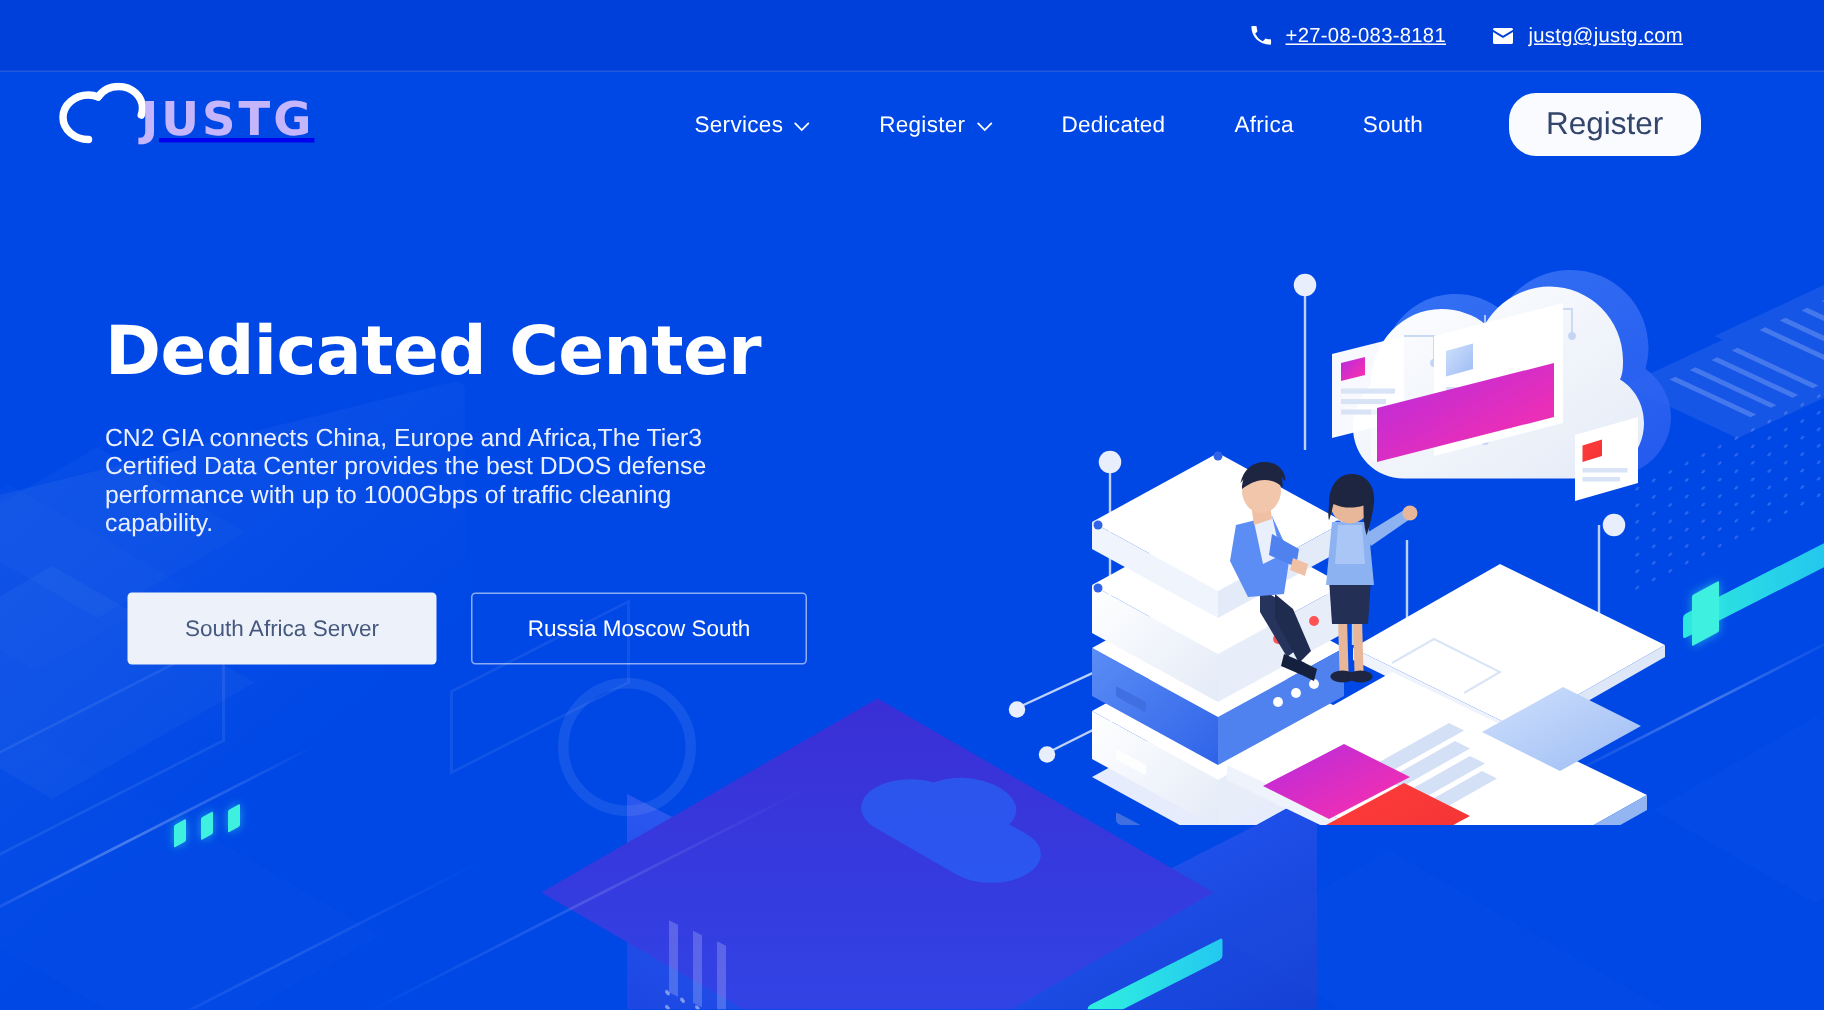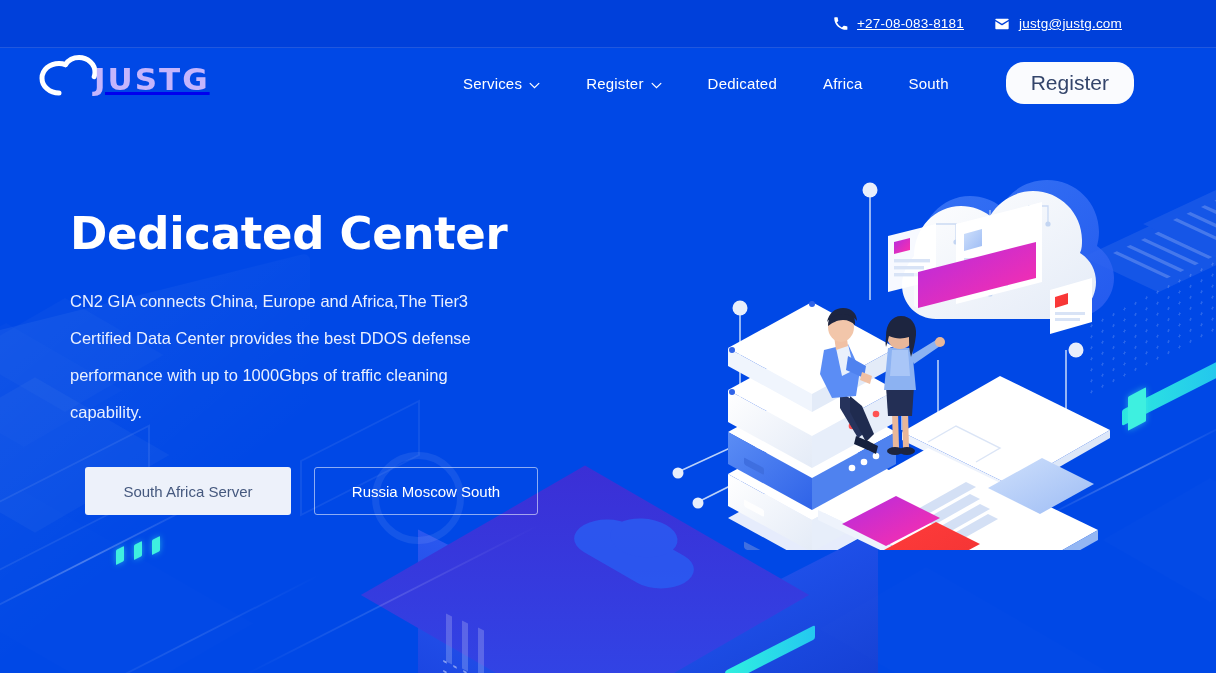--- a/index.html
+++ b/index.html
@@ -165,21 +165,21 @@
 
   
   .hero-copy { position: absolute; left: 70px; top: 210px; width: 470px; z-index: 10; }
   .hero-title {
     color: #ffffff; font-size: 45px; font-weight: 700;
     letter-spacing: -.3px; line-height: 1.05;
     font-family: "DejaVu Sans", sans-serif;
   }
   .hero-sub {
     margin-top: 26px;
-    color: #eaf0ff; font-size: 16.5px; line-height: 37px;
+    color: #eaf0ff; font-size: 16.5px; line-height: 19px;
     width: 452px;
   }
   .hero-btns { margin-top: 36px; display: flex; gap: 23px; padding-left: 15px; }
   .btn-primary {
     background: #edf1fa; color: #45587e;
     font-size: 15px; border: none; border-radius: 3px;
     width: 206px; height: 48px; cursor: pointer;
     font-family: "Liberation Sans", sans-serif;
   }
   .btn-ghost {

